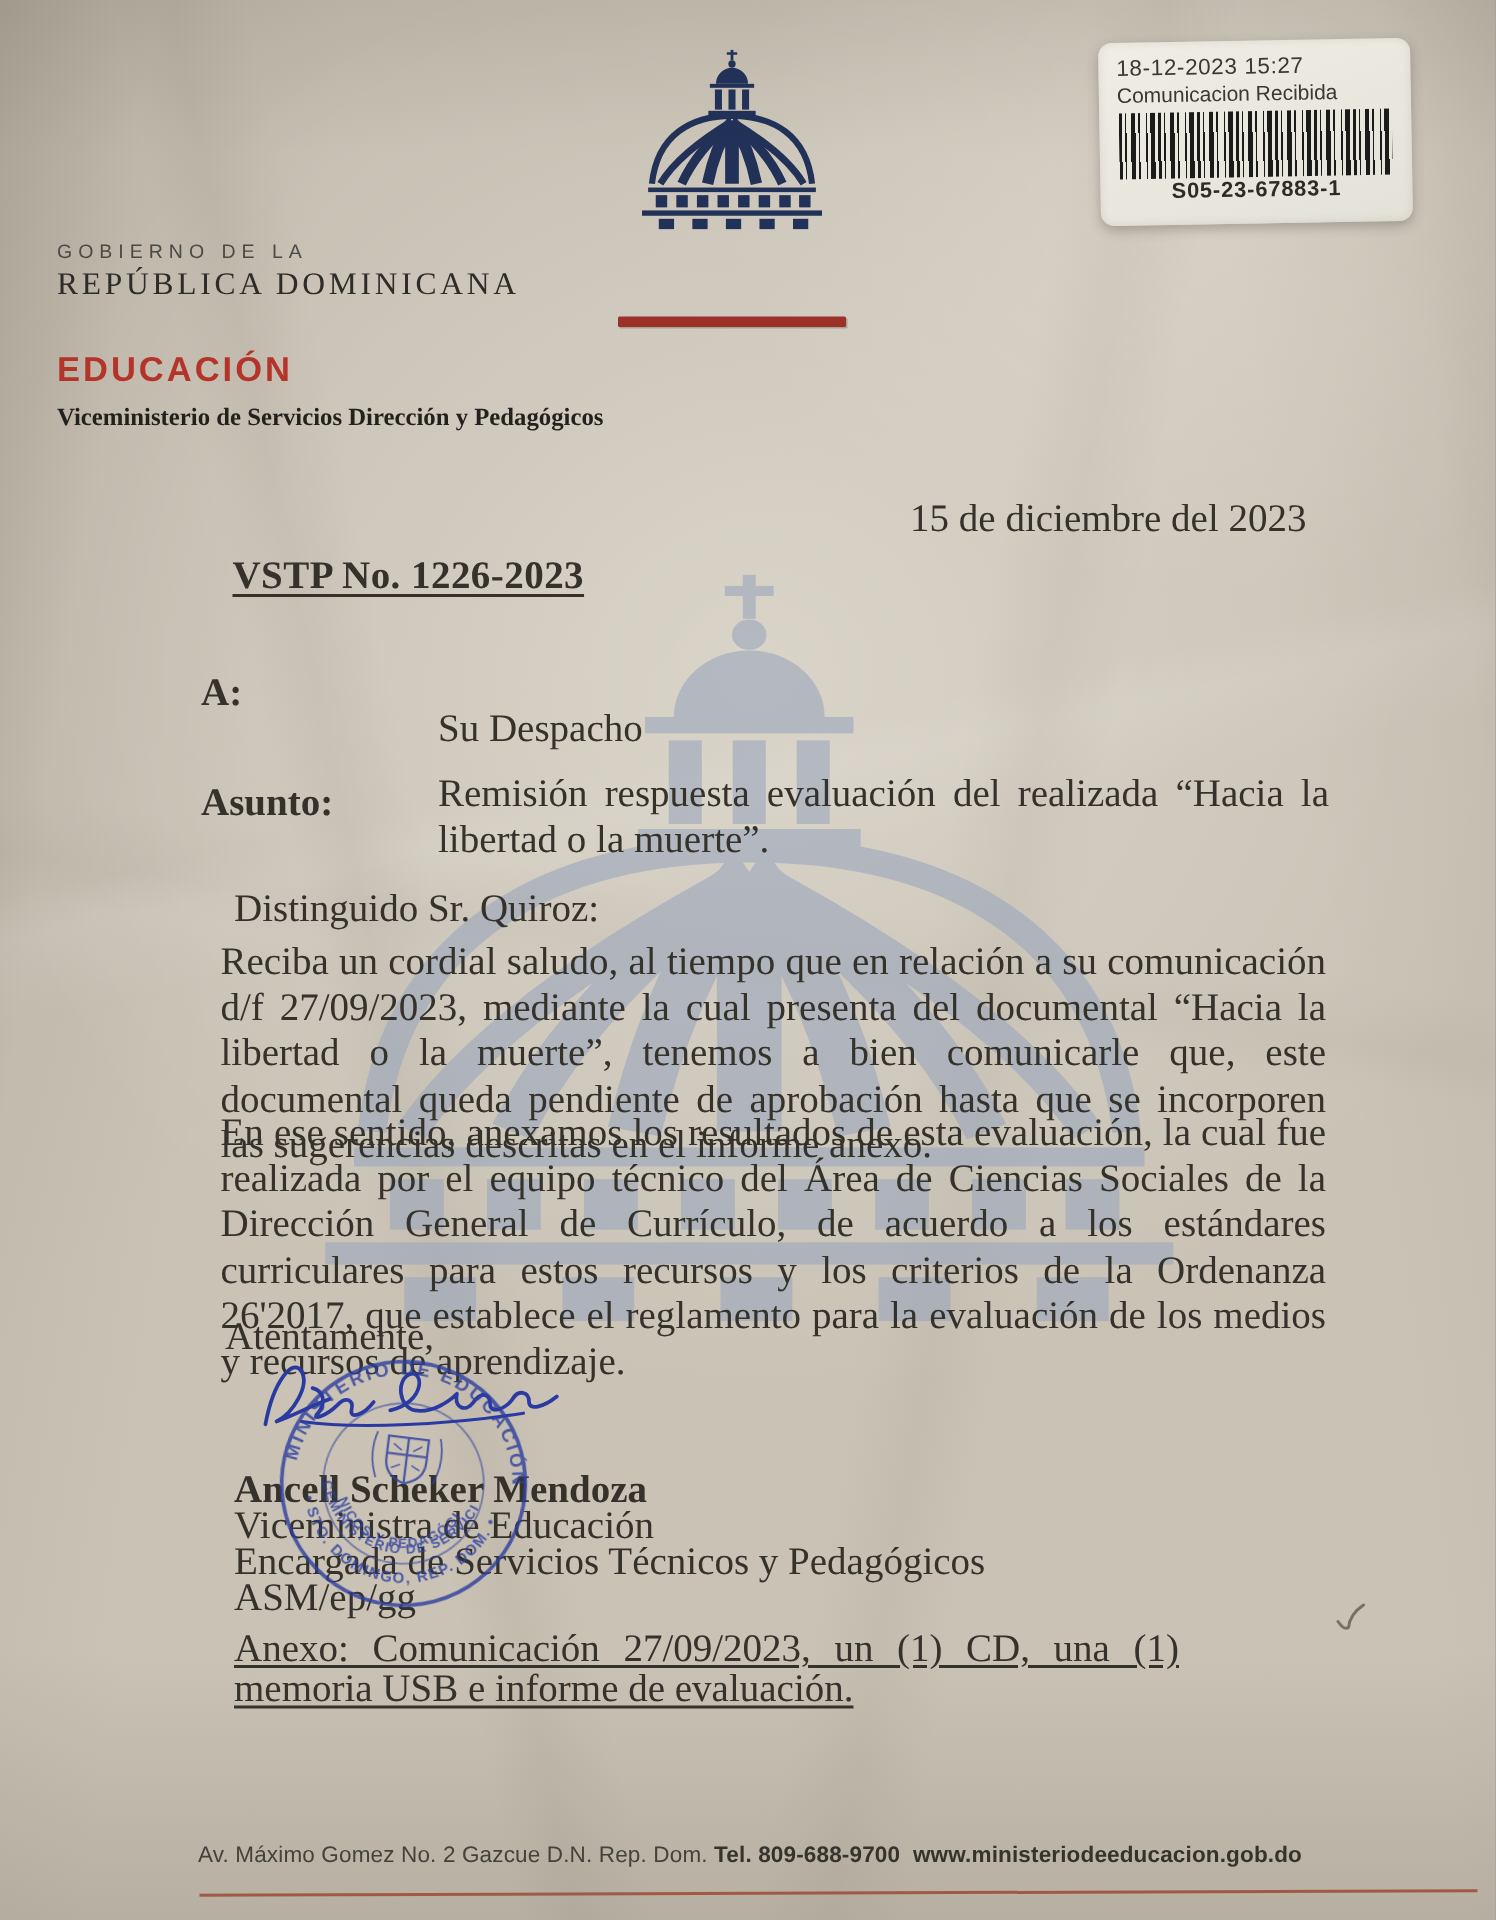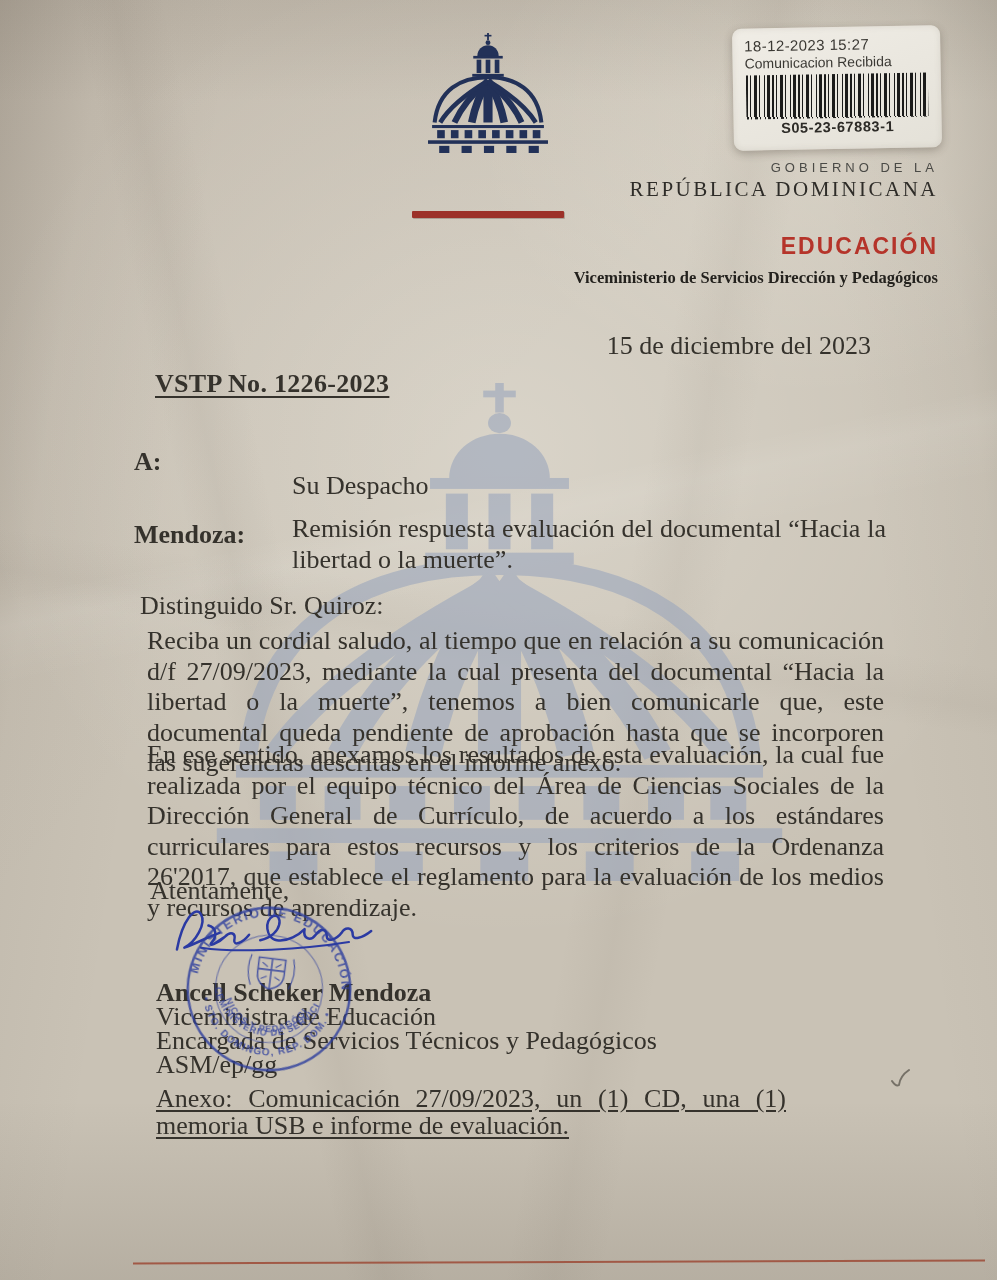--- a/index.html
+++ b/index.html
@@ -41,39 +41,39 @@
     background:repeating-linear-gradient(90deg,
       #1b1b1a 0 2px, transparent 2px 4px,
       #1b1b1a 4px 5px, transparent 5px 8px,
       #1b1b1a 8px 11px, transparent 11px 13px,
       #1b1b1a 13px 14px, transparent 14px 18px,
       #1b1b1a 18px 19px, transparent 19px 21px,
       #1b1b1a 21px 24px, transparent 24px 26px);
   }
   .sticker .code{font-size:14.5px;font-weight:700;text-align:center;letter-spacing:.6px;color:#2d2b27;}
   
-  .brand{left:38px;top:33px;width:900px;text-align:right;z-index:2;}
+  .brand{left:38px;top:33px;width:900px;text-align:left;z-index:2;}
   .brand svg{display:block;margin:0 auto;color:#223158;}
   .gobierno{margin-top:7px;font-size:13px;letter-spacing:4px;color:#4a4a46;font-family:"Liberation Sans",sans-serif;}
   .republica{margin-top:2px;font-size:21px;letter-spacing:2.5px;color:#2e2c28;}
   .redbar{width:152px;height:7px;margin:9px auto 0 auto;background:#9c3129;border-radius:1px;box-shadow:1px 1px 0 rgba(60,30,25,.25);}
   .educacion{margin-top:15px;font-size:23px;font-weight:700;letter-spacing:2px;color:#b5342a;font-family:"Liberation Sans",sans-serif;}
   .vice{margin-top:8px;font-size:16.5px;font-weight:700;color:#23211d;}
   
   .watermark{left:212px;top:383px;width:575px;height:498px;z-index:1;color:#9da8bd;opacity:.62;filter:blur(.5px);}
   
   .txt{z-index:2;font-size:26px;line-height:30.5px;}
   .date{right:140px;top:331px;text-align:right;}
   .ref{left:155px;top:369px;font-weight:700;text-decoration:underline;text-decoration-thickness:2px;text-underline-offset:4px;letter-spacing:.3px;}
   .lblA{left:134px;top:447px;font-weight:700;}
   .toname{left:292px;top:444px;font-weight:700;}
   .tooffice{left:292px;top:471px;}
   .lblAsunto{left:134px;top:520px;font-weight:700;}
   .subject{left:292px;top:514px;width:594px;text-align:justify;}
-  .salutation{left:140px;top:591px;}
+  .salutation{left:156px;top:591px;}
   .p1{left:147px;top:626px;width:737px;text-align:justify;}
   .p2{left:147px;top:740px;width:737px;text-align:justify;}
   .closing{left:150px;top:876px;}
   .signerblock{left:156px;top:981px;line-height:24px;}
   .signerblock .nm{font-weight:700;}
   .annex{left:156px;top:1085px;width:630px;line-height:27px;text-align:justify;text-decoration:underline;text-underline-offset:3px;}
   
   .signature{left:156px;top:894px;width:238px;height:74px;z-index:3;filter:blur(.2px);}
   .stamp{left:183px;top:903px;width:172px;height:172px;z-index:3;opacity:.8;filter:blur(.35px);transform:rotate(7deg);}
   .penmark{left:888px;top:1066px;width:26px;height:22px;z-index:2;opacity:.65;}
@@ -154,22 +154,22 @@
   <svg class="abs watermark" viewBox="0 0 120 118" preserveAspectRatio="none">
       <use href="#dome"></use>
     </svg>
 
   <div class="abs txt date">15 de diciembre del 2023</div>
   <div class="abs txt ref">VSTP No. 1226-2023</div>
 
   <div class="abs txt lblA">A:</div>
   <div class="abs txt tooffice">Su Despacho</div>
 
-  <div class="abs txt lblAsunto">Mendoza:</div>
-  <div class="abs txt subject">Remisión respuesta evaluación del documental “Hacia la libertad o la muerte”.</div>
+  <div class="abs txt lblAsunto">Asunto:</div>
+  <div class="abs txt subject">Remisión respuesta evaluación del realizada “Hacia la libertad o la muerte”.</div>
 
   <div class="abs txt salutation">Distinguido Sr. Quiroz:</div>
   <div class="abs txt p1">Reciba un cordial saludo, al tiempo que en relación a su comunicación d/f 27/09/2023, mediante la cual presenta del documental “Hacia la libertad o la muerte”, tenemos a bien comunicarle que, este documental queda pendiente de aprobación hasta que se incorporen las sugerencias descritas en el informe anexo.</div>
   <div class="abs txt p2">En ese sentido, anexamos los resultados de esta evaluación, la cual fue realizada por el equipo técnico del Área de Ciencias Sociales de la Dirección General de Currículo, de acuerdo a los estándares curriculares para estos recursos y los criterios de la Ordenanza 26'2017, que establece el reglamento para la evaluación de los medios y recursos de aprendizaje.</div>
   <div class="abs txt closing">Atentamente,</div>
 
   <svg class="abs signature" viewBox="0 0 240 80" fill="none" stroke="#2b3aa3" stroke-width="2.7" stroke-linecap="round" stroke-linejoin="round">
     <path d="M14,60 C20,28 34,12 40,22 C46,32 34,52 22,58 C34,54 48,46 60,42"></path>
     <path d="M48,34 C56,36 58,44 52,52 C46,58 58,54 66,46 C72,40 78,42 76,50 C75,56 84,54 92,44"></path>
     <path d="M104,50 C130,44 128,20 118,24 C108,28 110,48 122,50 C134,52 146,44 152,38 C150,48 158,52 164,44 C170,36 176,38 176,46 C176,52 186,50 192,42 C196,35 204,36 204,44 C204,50 214,48 224,40"></path>
@@ -207,15 +207,16 @@
     <div>Encargada de Servicios Técnicos y Pedagógicos</div>
     <div>ASM/ep/gg</div>
   </div>
 
   <div class="abs txt annex">Anexo: Comunicación 27/09/2023, un (1) CD, una (1) memoria USB e informe de evaluación.</div>
 
   <svg class="abs penmark" viewBox="0 0 26 22" fill="none" stroke="#4a463e" stroke-width="2" stroke-linecap="round">
     <path d="M4,15 q4,6 7,4 q1,-9 10,-15"></path>
   </svg>
 
+  <div class="abs footer"><span>Av. Máximo Gomez No. 2 Gazcue D.N. Rep. Dom.</span> <b>Tel. 809-688-9700</b>&nbsp; <b>www.ministeriodeeducacion.gob.do</b></div>
   <div class="abs redline"></div>
 
 </div>
 
 </body></html>

